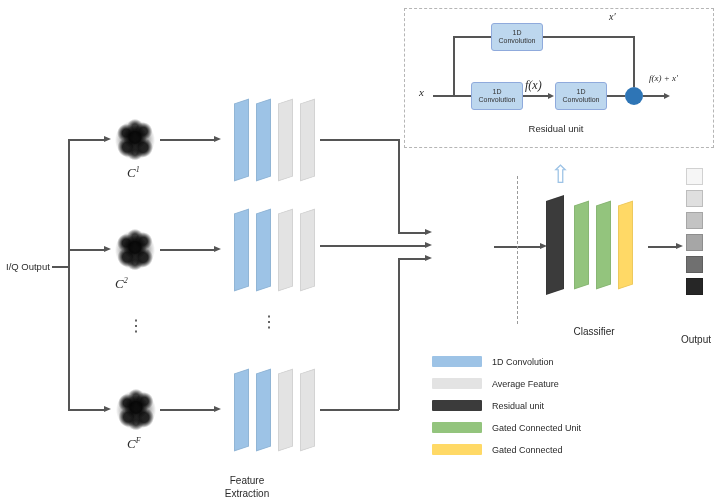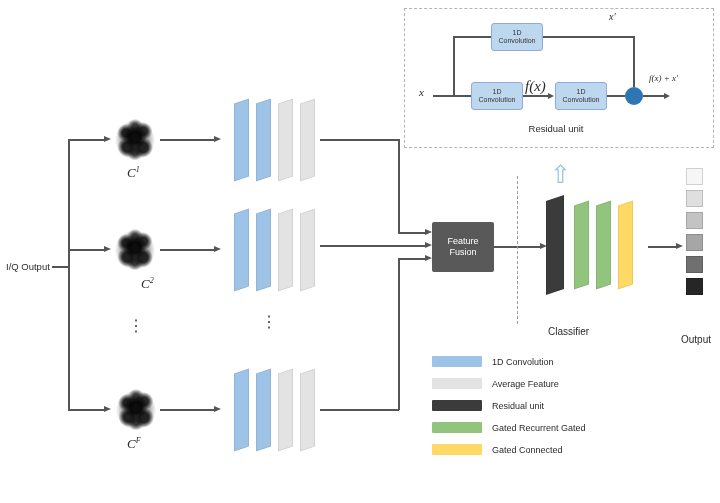--- a/index.html
+++ b/index.html
@@ -48,21 +48,21 @@
   <div class="hline" style="left:69px;top:249px;width:36px"></div>
   <div class="arr" style="left:104px;top:246px"></div>
   <div class="hline" style="left:69px;top:409px;width:36px"></div>
   <div class="arr" style="left:104px;top:406px"></div>
 
   <div class="blob" style="left:113px;top:118px"></div>
   <div class="blob" style="left:113px;top:228px"></div>
   <div class="blob" style="left:114px;top:388px"></div>
 
   <div class="lbl serif-i" style="left:127px;top:165px;font-size:13px"><span>C</span><sup style="font-size:8px">1</sup></div>
-  <div class="lbl serif-i" style="left:141px;top:276px;font-size:13px"><span>C</span><sup style="font-size:8px">2</sup></div>
+  <div class="lbl serif-i" style="left:115px;top:276px;font-size:13px"><span>C</span><sup style="font-size:8px">2</sup></div>
   <div class="lbl serif-i" style="left:127px;top:436px;font-size:13px"><span>C</span><sup style="font-size:8px">F</sup></div>
 
   <div class="lbl" style="left:128px;top:316px;font-size:16px;color:#444">⋮</div>
   <div class="lbl" style="left:261px;top:312px;font-size:16px;color:#444">⋮</div>
 
   <div class="hline" style="left:160px;top:139px;width:56px"></div>
   <div class="arr" style="left:214px;top:136px"></div>
   <div class="hline" style="left:160px;top:249px;width:56px"></div>
   <div class="arr" style="left:214px;top:246px"></div>
   <div class="hline" style="left:160px;top:409px;width:56px"></div>
@@ -76,49 +76,49 @@
   <div class="slab" style="left: 234px; top: 211px; background: rgb(157, 195, 230);"></div>
   <div class="slab" style="left: 256px; top: 211px; background: rgb(157, 195, 230);"></div>
   <div class="slab" style="left: 278px; top: 211px; background: rgb(227, 227, 227);"></div>
   <div class="slab" style="left: 300px; top: 211px; background: rgb(227, 227, 227);"></div>
 
   <div class="slab" style="left: 234px; top: 371px; background: rgb(157, 195, 230);"></div>
   <div class="slab" style="left: 256px; top: 371px; background: rgb(157, 195, 230);"></div>
   <div class="slab" style="left: 278px; top: 371px; background: rgb(227, 227, 227);"></div>
   <div class="slab" style="left: 300px; top: 371px; background: rgb(227, 227, 227);"></div>
 
+  <div class="lbl wrap" style="left:212px;top:474px;width:70px;text-align:center;line-height:1.3">Feature Extraction</div>
 
   <div class="hline" style="left:320px;top:139px;width:79px"></div>
   <div class="vline" style="left:398px;top:139px;height:94px"></div>
   <div class="hline" style="left:398px;top:232px;width:27px"></div>
   <div class="arr" style="left:425px;top:229px"></div>
 
   <div class="hline" style="left:320px;top:245px;width:105px"></div>
   <div class="arr" style="left:425px;top:242px"></div>
 
   <div class="hline" style="left:320px;top:409px;width:79px"></div>
   <div class="vline" style="left:398px;top:259px;height:151px"></div>
   <div class="hline" style="left:398px;top:258px;width:27px"></div>
   <div class="arr" style="left:425px;top:255px"></div>
 
-  <div class="fusion" style="left: 432px; top: 222px; width: 62px; height: 50px; background: rgb(89, 89, 89);">Feature Fusion</div>
 
   <div class="hline" style="left:494px;top:246px;width:46px"></div>
   <div class="arr" style="left:540px;top:243px"></div>
 
   <div class="dashv" style="left:517px;top:176px;height:148px"></div>
 
   <div class="lbl" style="left:550px;top:162px;font-size:25px;line-height:1;color:#9DC3E6">⇧</div>
 
   <div class="slab" style="left: 546px; top: 198px; width: 18px; height: 94px; background: rgb(59, 59, 59);"></div>
   <div class="slab" style="left: 574px; top: 203px; height: 84px; background: rgb(147, 196, 125);"></div>
   <div class="slab" style="left: 596px; top: 203px; height: 84px; background: rgb(147, 196, 125);"></div>
   <div class="slab" style="left: 618px; top: 203px; height: 84px; background: rgb(255, 217, 102);"></div>
 
-  <div class="lbl" style="left:548px;top:326px;width:92px;">Classifier</div>
+  <div class="lbl" style="left:548px;top:326px;width:92px;text-align:center">Classifier</div>
 
   <div class="hline" style="left:648px;top:246px;width:28px"></div>
   <div class="arr" style="left:676px;top:243px"></div>
 
   <div class="outsq" style="left: 686px; top: 168px; background: rgb(246, 246, 246);"></div>
   <div class="outsq" style="left: 686px; top: 190px; background: rgb(223, 223, 223);"></div>
   <div class="outsq" style="left: 686px; top: 212px; background: rgb(195, 195, 195);"></div>
   <div class="outsq" style="left: 686px; top: 234px; background: rgb(166, 166, 166);"></div>
   <div class="outsq" style="left: 686px; top: 256px; background: rgb(112, 112, 112);"></div>
   <div class="outsq" style="left: 686px; top: 278px; background: rgb(38, 38, 38);"></div>
@@ -129,21 +129,21 @@
     <div class="hline" style="left:28px;top:86px;width:38px"></div>
     <div class="vline" style="left:48px;top:27px;height:60px"></div>
     <div class="hline" style="left:48px;top:27px;width:38px"></div>
 
     <div class="convbox" style="left:86px;top:14px">1D Convolution</div>
     <div class="hline" style="left:138px;top:27px;width:91px"></div>
     <div class="vline" style="left:228px;top:27px;height:51px"></div>
     <div class="lbl serif-i" style="left:204px;top:2px;font-size:10px">x′</div>
 
     <div class="convbox" style="left:66px;top:73px">1D Convolution</div>
-    <div class="lbl serif-i" style="left:120px;top:69px;font-size:15px">f(x)</div>
+    <div class="lbl serif-i" style="left:120px;top:69px;font-size:12px">f(x)</div>
     <div class="hline" style="left:118px;top:86px;width:26px"></div>
     <div class="arr-s" style="left:143px;top:84px"></div>
     <div class="convbox" style="left:150px;top:73px">1D Convolution</div>
 
     <div class="hline" style="left:202px;top:86px;width:18px"></div>
     <div class="addnode" style="left: 220px; top: 78px; background: rgb(46, 117, 182);"></div>
     <div class="hline" style="left:238px;top:86px;width:22px"></div>
     <div class="arr-s" style="left:259px;top:84px"></div>
     <div class="lbl serif-i" style="left:244px;top:64px;font-size:9px">f(x) + x′</div>
 
@@ -153,18 +153,18 @@
   <div class="legend-swatch" style="left: 432px; top: 356px; background: rgb(157, 195, 230);"></div>
   <div class="lbl" style="left:492px;top:357px;font-size:9px">1D Convolution</div>
 
   <div class="legend-swatch" style="left: 432px; top: 378px; background: rgb(227, 227, 227);"></div>
   <div class="lbl" style="left:492px;top:379px;font-size:9px">Average Feature</div>
 
   <div class="legend-swatch" style="left: 432px; top: 400px; background: rgb(59, 59, 59);"></div>
   <div class="lbl" style="left:492px;top:401px;font-size:9px">Residual unit</div>
 
   <div class="legend-swatch" style="left: 432px; top: 422px; background: rgb(147, 196, 125);"></div>
-  <div class="lbl" style="left:492px;top:423px;font-size:9px">Gated Recurrent Gated</div>
+  <div class="lbl" style="left:492px;top:423px;font-size:9px">Gated Connected Unit</div>
 
   <div class="legend-swatch" style="left: 432px; top: 444px; background: rgb(255, 217, 102);"></div>
   <div class="lbl" style="left:492px;top:445px;font-size:9px">Gated Connected</div>
 
 </div>
 
 </body></html>

